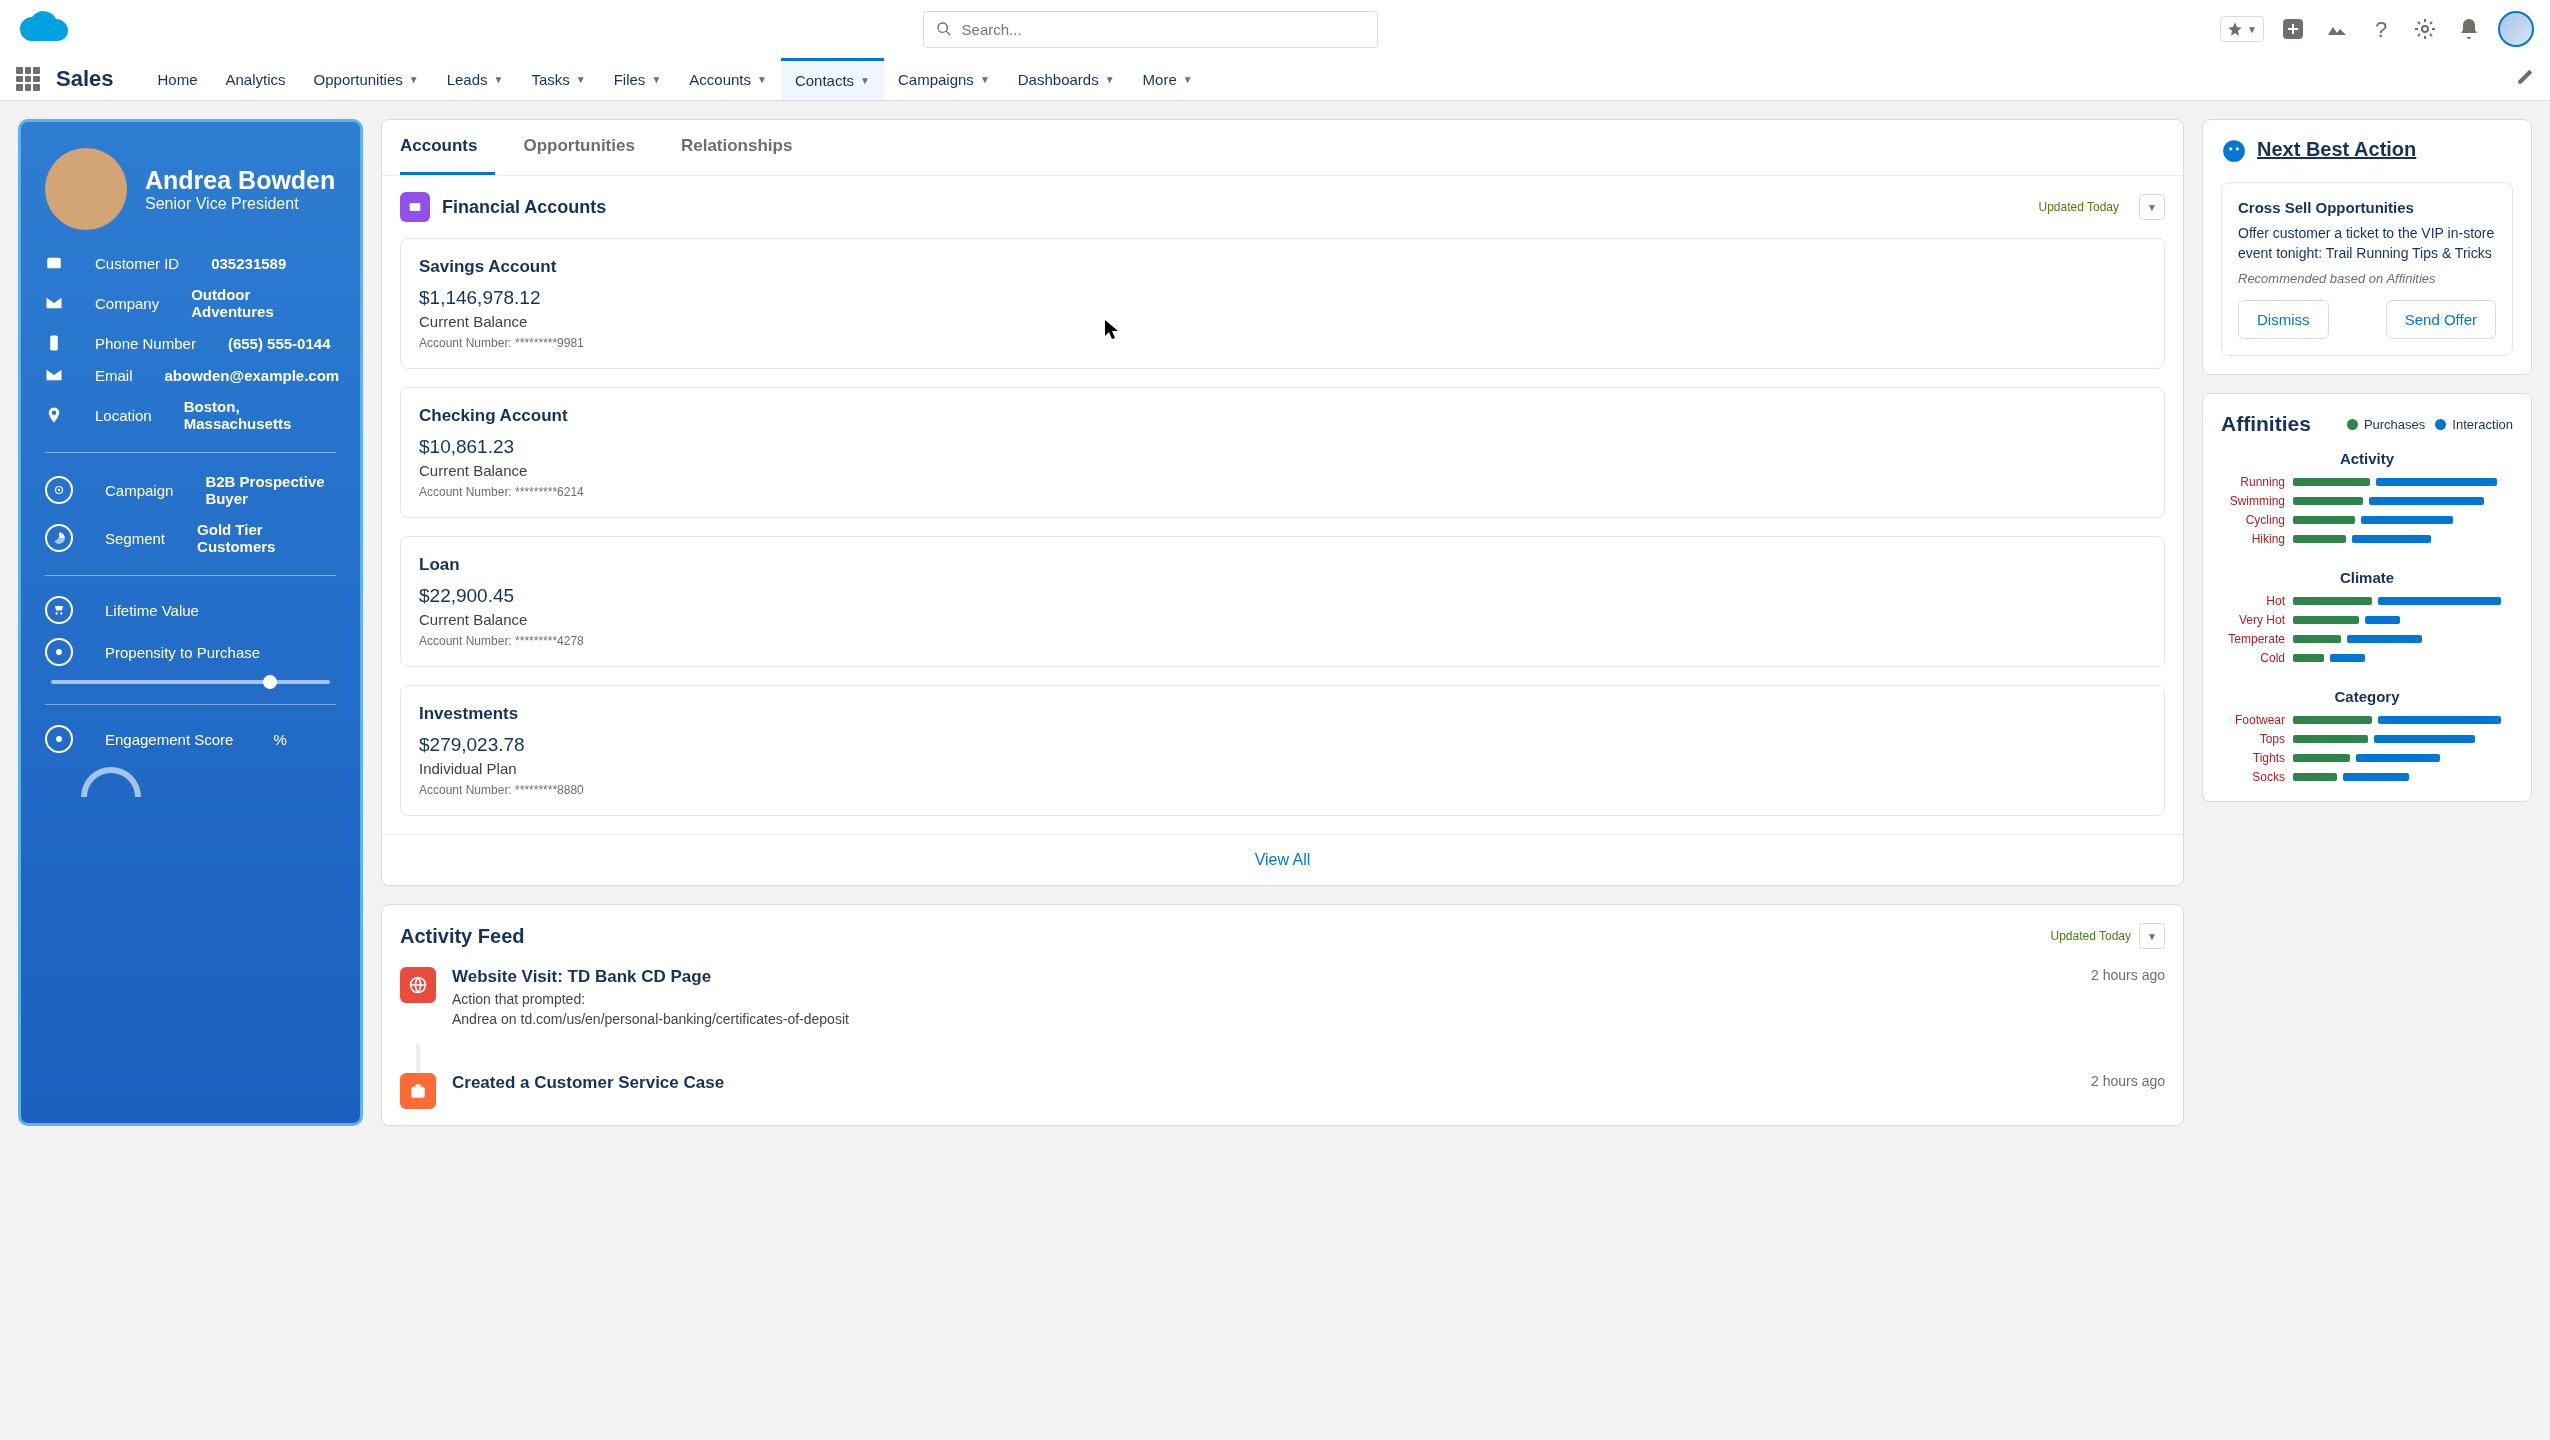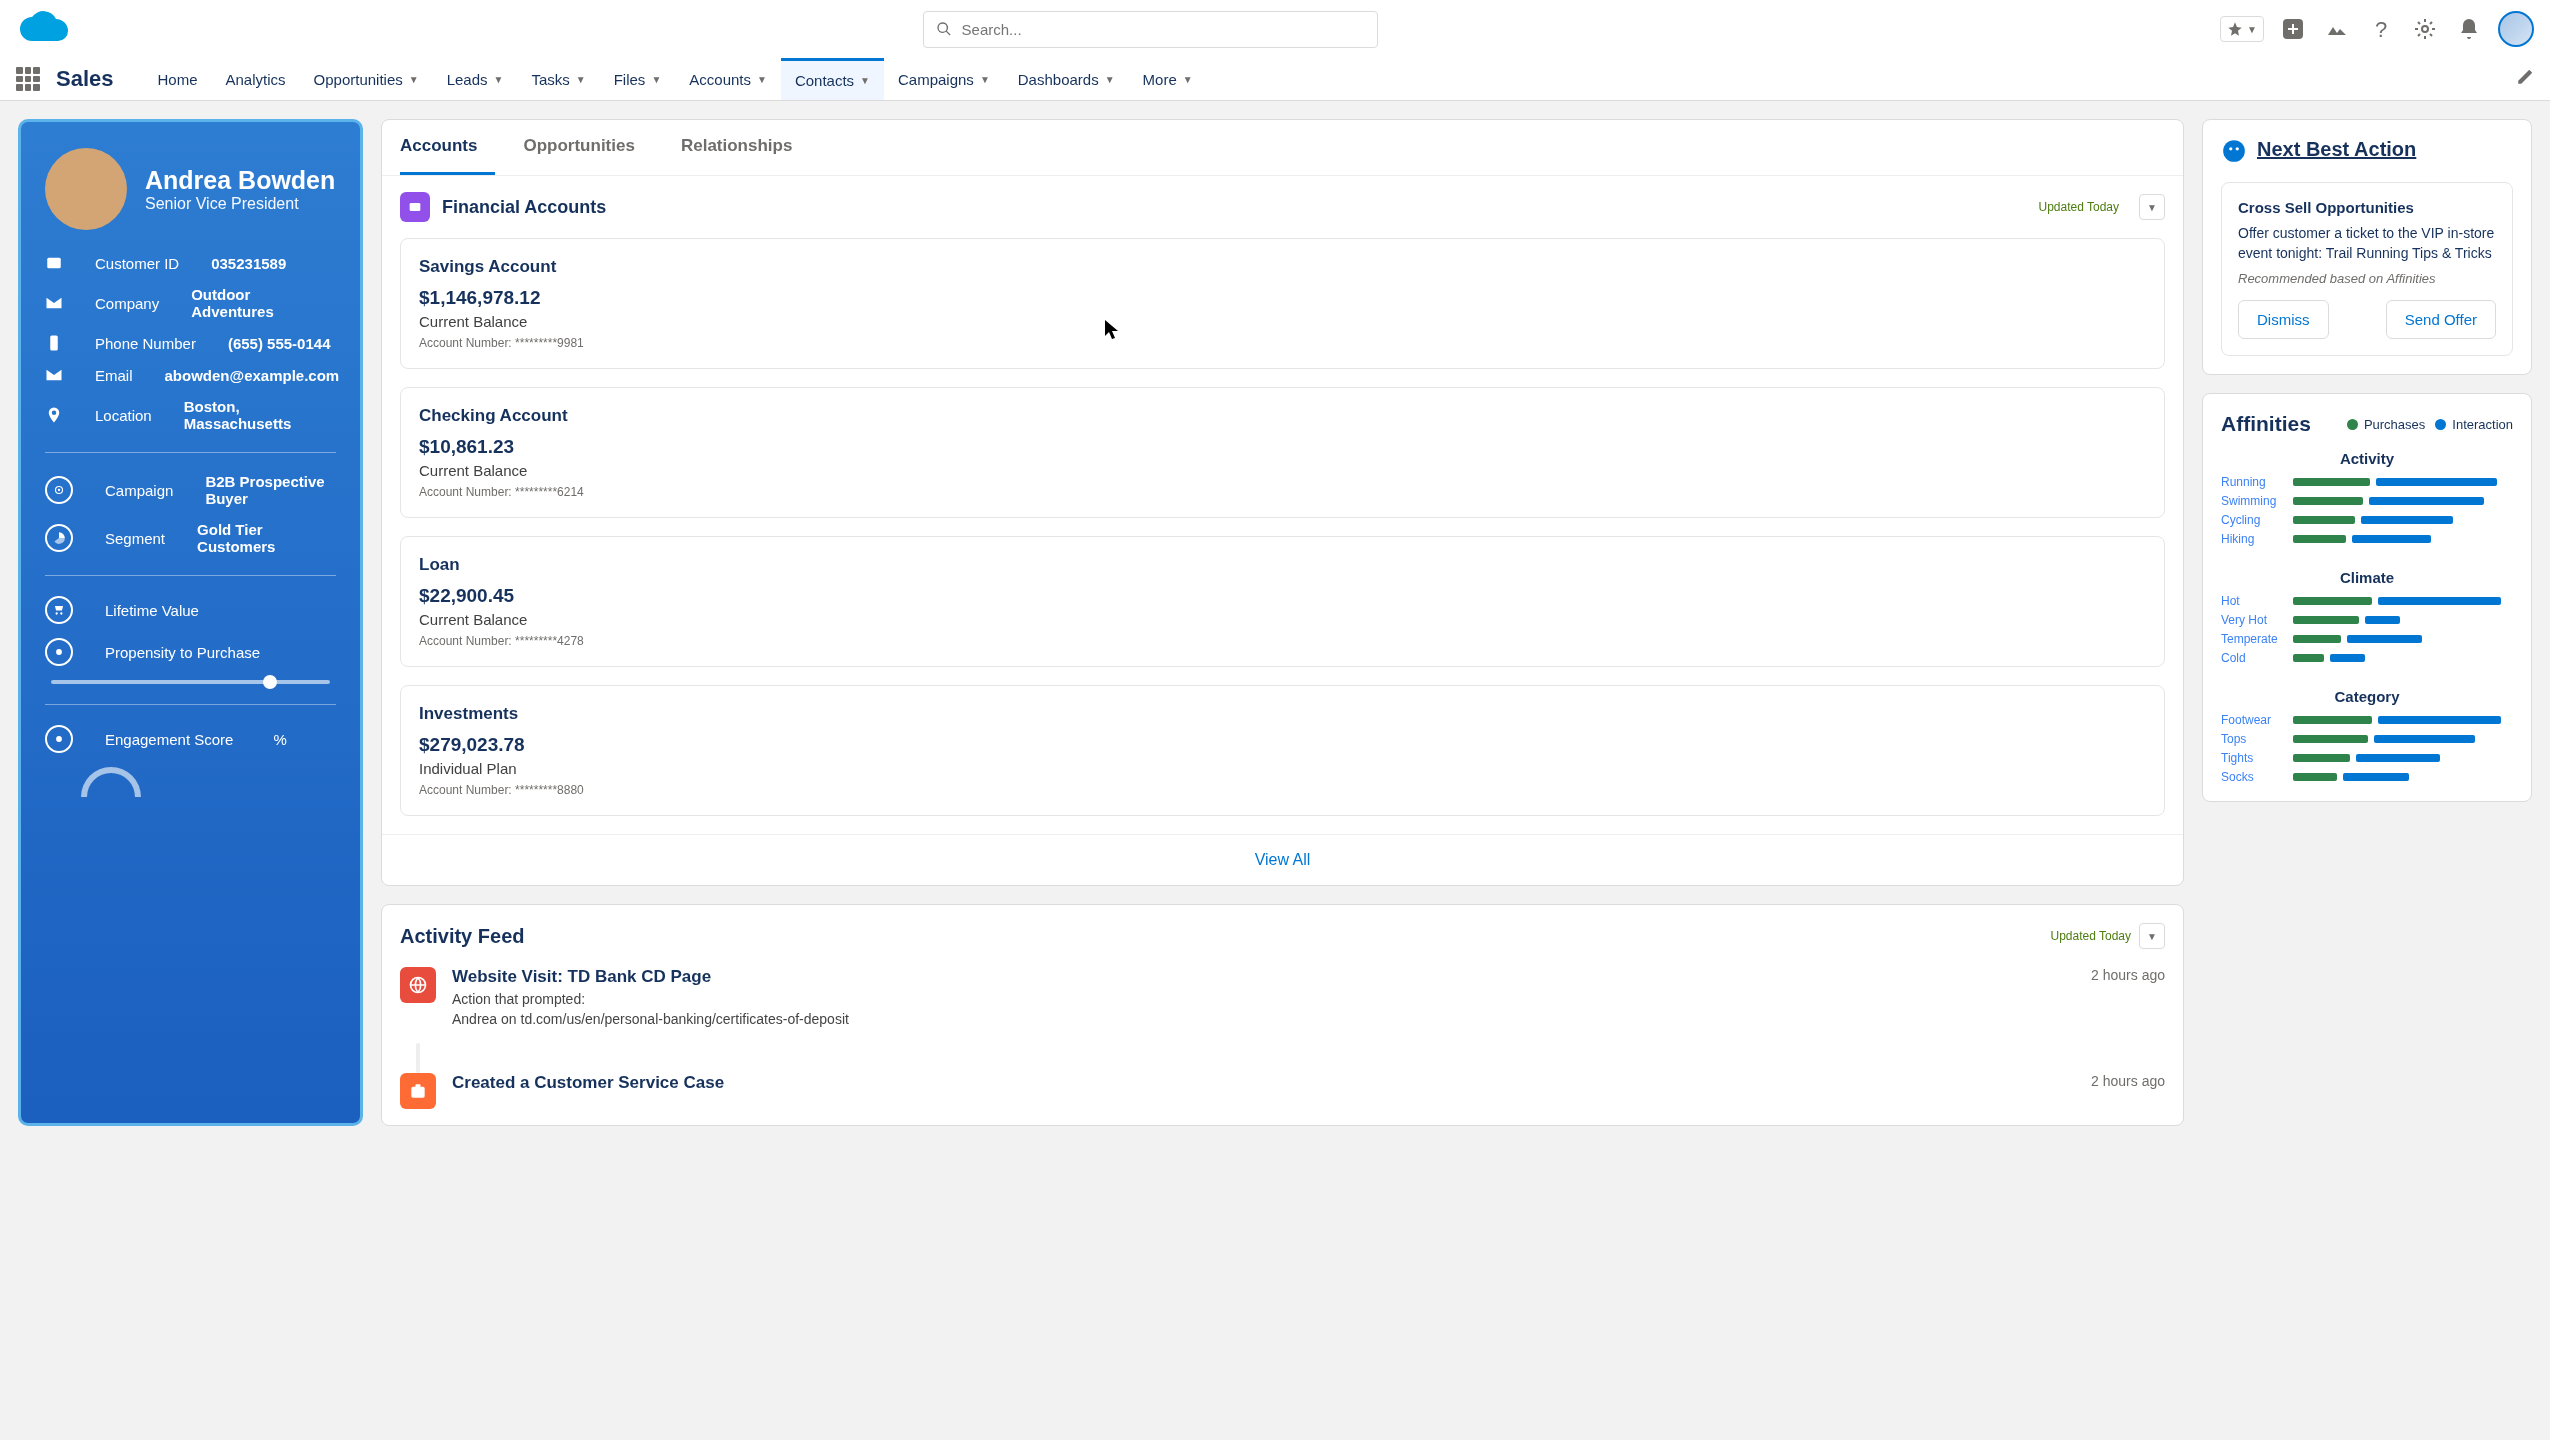--- a/index.html
+++ b/index.html
@@ -59,21 +59,21 @@
 .fin-header { display: flex; align-items: center; padding: 16px 18px; gap: 12px; }
 .fin-icon { width: 30px; height: 30px; background: #9050e9; border-radius: 6px; display: flex; align-items: center; justify-content: center; }
 .fin-icon svg { fill: #fff; width: 16px; height: 16px; }
 .fin-title { font-size: 18px; font-weight: 700; flex: 1; }
 .updated { font-size: 12px; color: #4d7c0f; margin-right: 8px; }
 .dropdown-btn { width: 26px; height: 26px; border: 1px solid #dddbda; border-radius: 4px; display: flex; align-items: center; justify-content: center; font-size: 10px; color: #706e6b; cursor: pointer;}
 
 .acct-grid { display: grid; grid-template-columns: 1fr; gap: 18px; padding: 0 18px 18px; }
 .acct { border: 1px solid #e5e5e5; border-radius: 8px; padding: 18px; }
 .acct-name { font-size: 17px; font-weight: 700; margin-bottom: 10px; }
-.acct-bal { font-size: 19px; font-weight: 700; margin-bottom: 4px; }
+.acct-bal { font-size: 19px; font-weight: 400; margin-bottom: 4px; }
 .acct-sub { font-size: 15px; color: #404040; margin-bottom: 6px; }
 .acct-num { font-size: 12px; color: #706e6b; }
 .view-all { text-align: center; padding: 16px; color: #0176d3; font-size: 16px; cursor: pointer; border-top: 1px solid #eee; }
 
 .activity-header { display: flex; align-items: center; padding: 18px; }
 .activity-title { font-size: 20px; font-weight: 700; flex: 1; }
 .feed-item { display: flex; gap: 16px; padding: 0 18px 16px 18px; align-items: flex-start; }
 .feed-icon { width: 36px; height: 36px; border-radius: 6px; display: flex; align-items: center; justify-content: center; flex-shrink: 0; }
 .feed-icon.globe { background: #e74c3c; }
 .feed-icon.case { background: #ff6b35; }
@@ -95,21 +95,21 @@
 .nba-actions { display: flex; justify-content: space-between; }
 .btn { padding: 10px 18px; border: 1px solid #dddbda; border-radius: 6px; background: #fff; color: #0176d3; font-size: 15px; cursor: pointer; }
 
 .aff-header { display: flex; align-items: center; padding: 18px 18px 8px; gap: 10px; }
 .aff-title { font-size: 21px; font-weight: 700; flex: 1; }
 .legend { display: flex; align-items: center; gap: 6px; font-size: 13px; }
 .dot { width: 11px; height: 11px; border-radius: 50%; }
 .aff-section { padding: 6px 18px 12px 18px; }
 .aff-sec-title { font-size: 15px; font-weight: 700; text-align: center; margin-bottom: 8px; }
 .aff-row { display: flex; align-items: center; gap: 8px; margin-bottom: 5px; font-size: 12px; }
-.aff-label { width: 64px; text-align: left; color: #3b82f6; }
+.aff-label { width: 64px; text-align: right; color: #b91c1c; }
 .aff-bars { flex: 1; display: flex; gap: 6px; }
 .aff-bar { height: 8px; border-radius: 2px; }
 .aff-bar.p { background: #2e844a; }
 .aff-bar.i { background: #0176d3; }
 
 .cursor { position: fixed; pointer-events: none; }
 </style>
 </head>
 <body>
 

